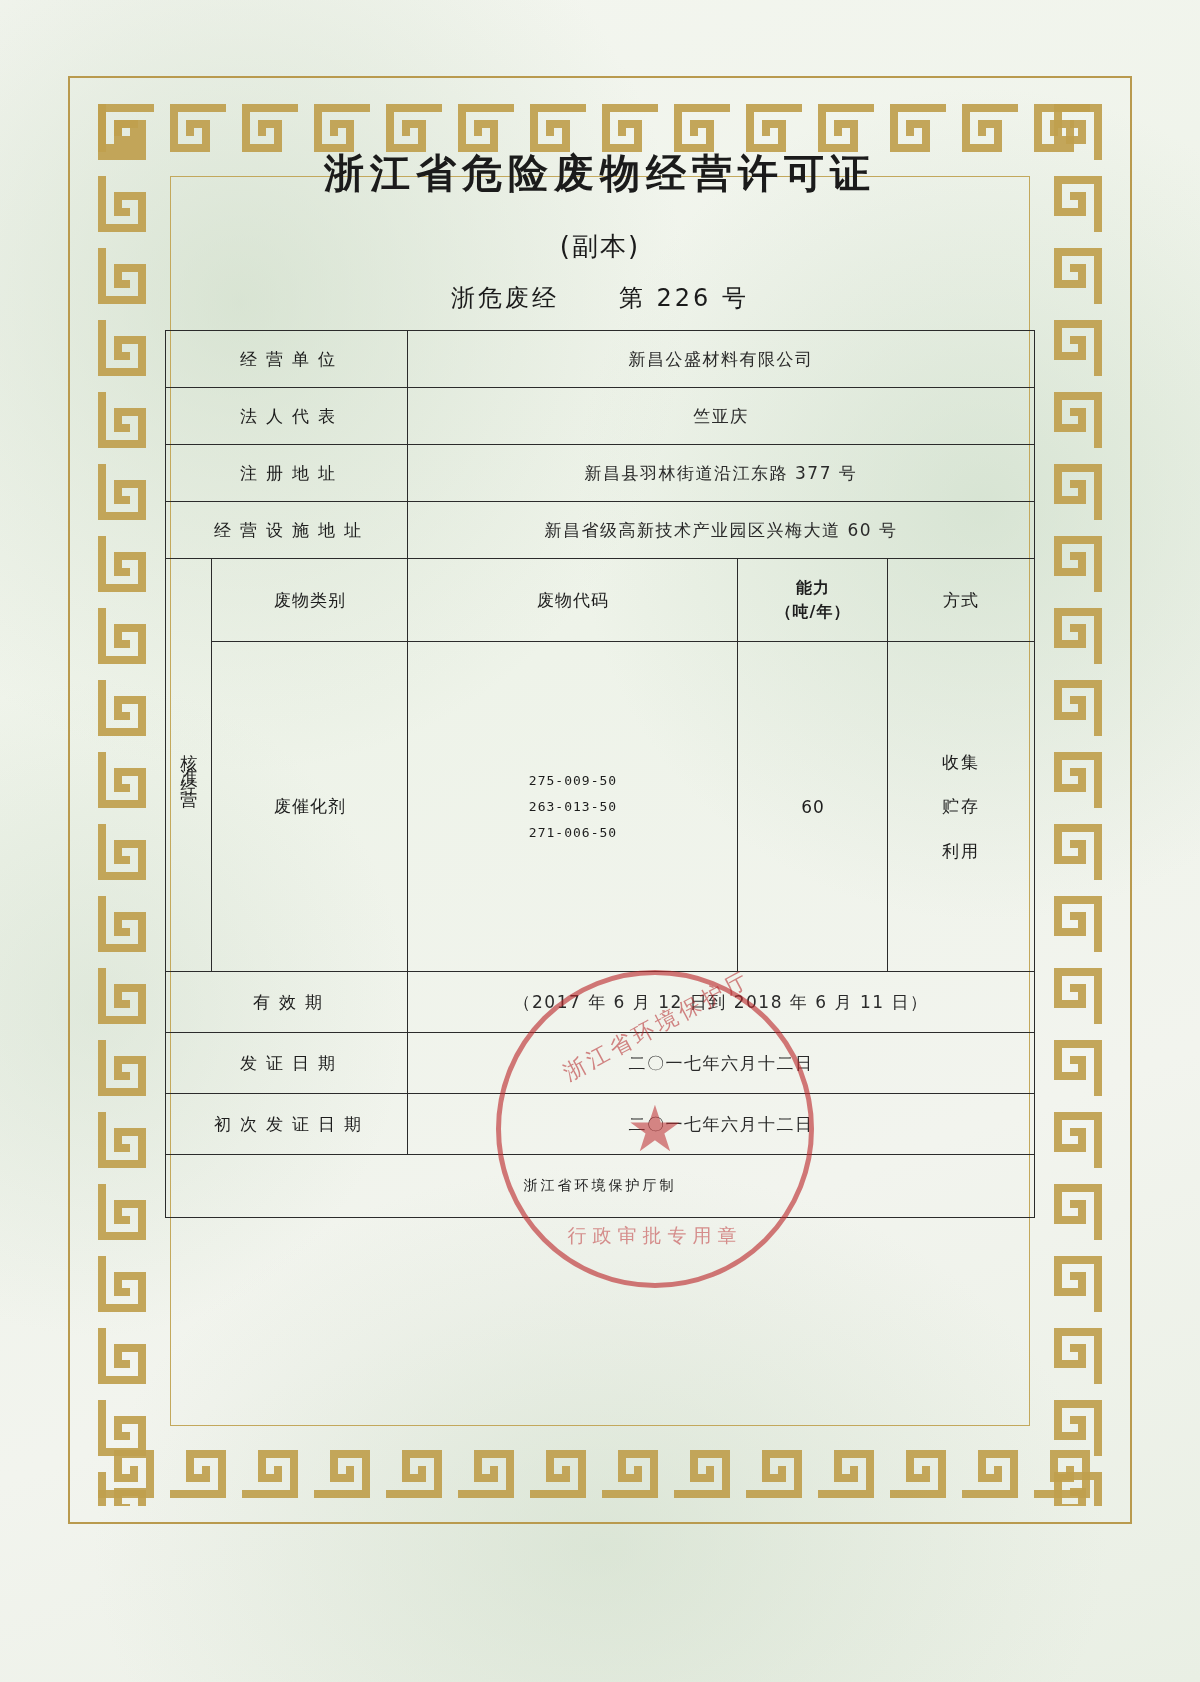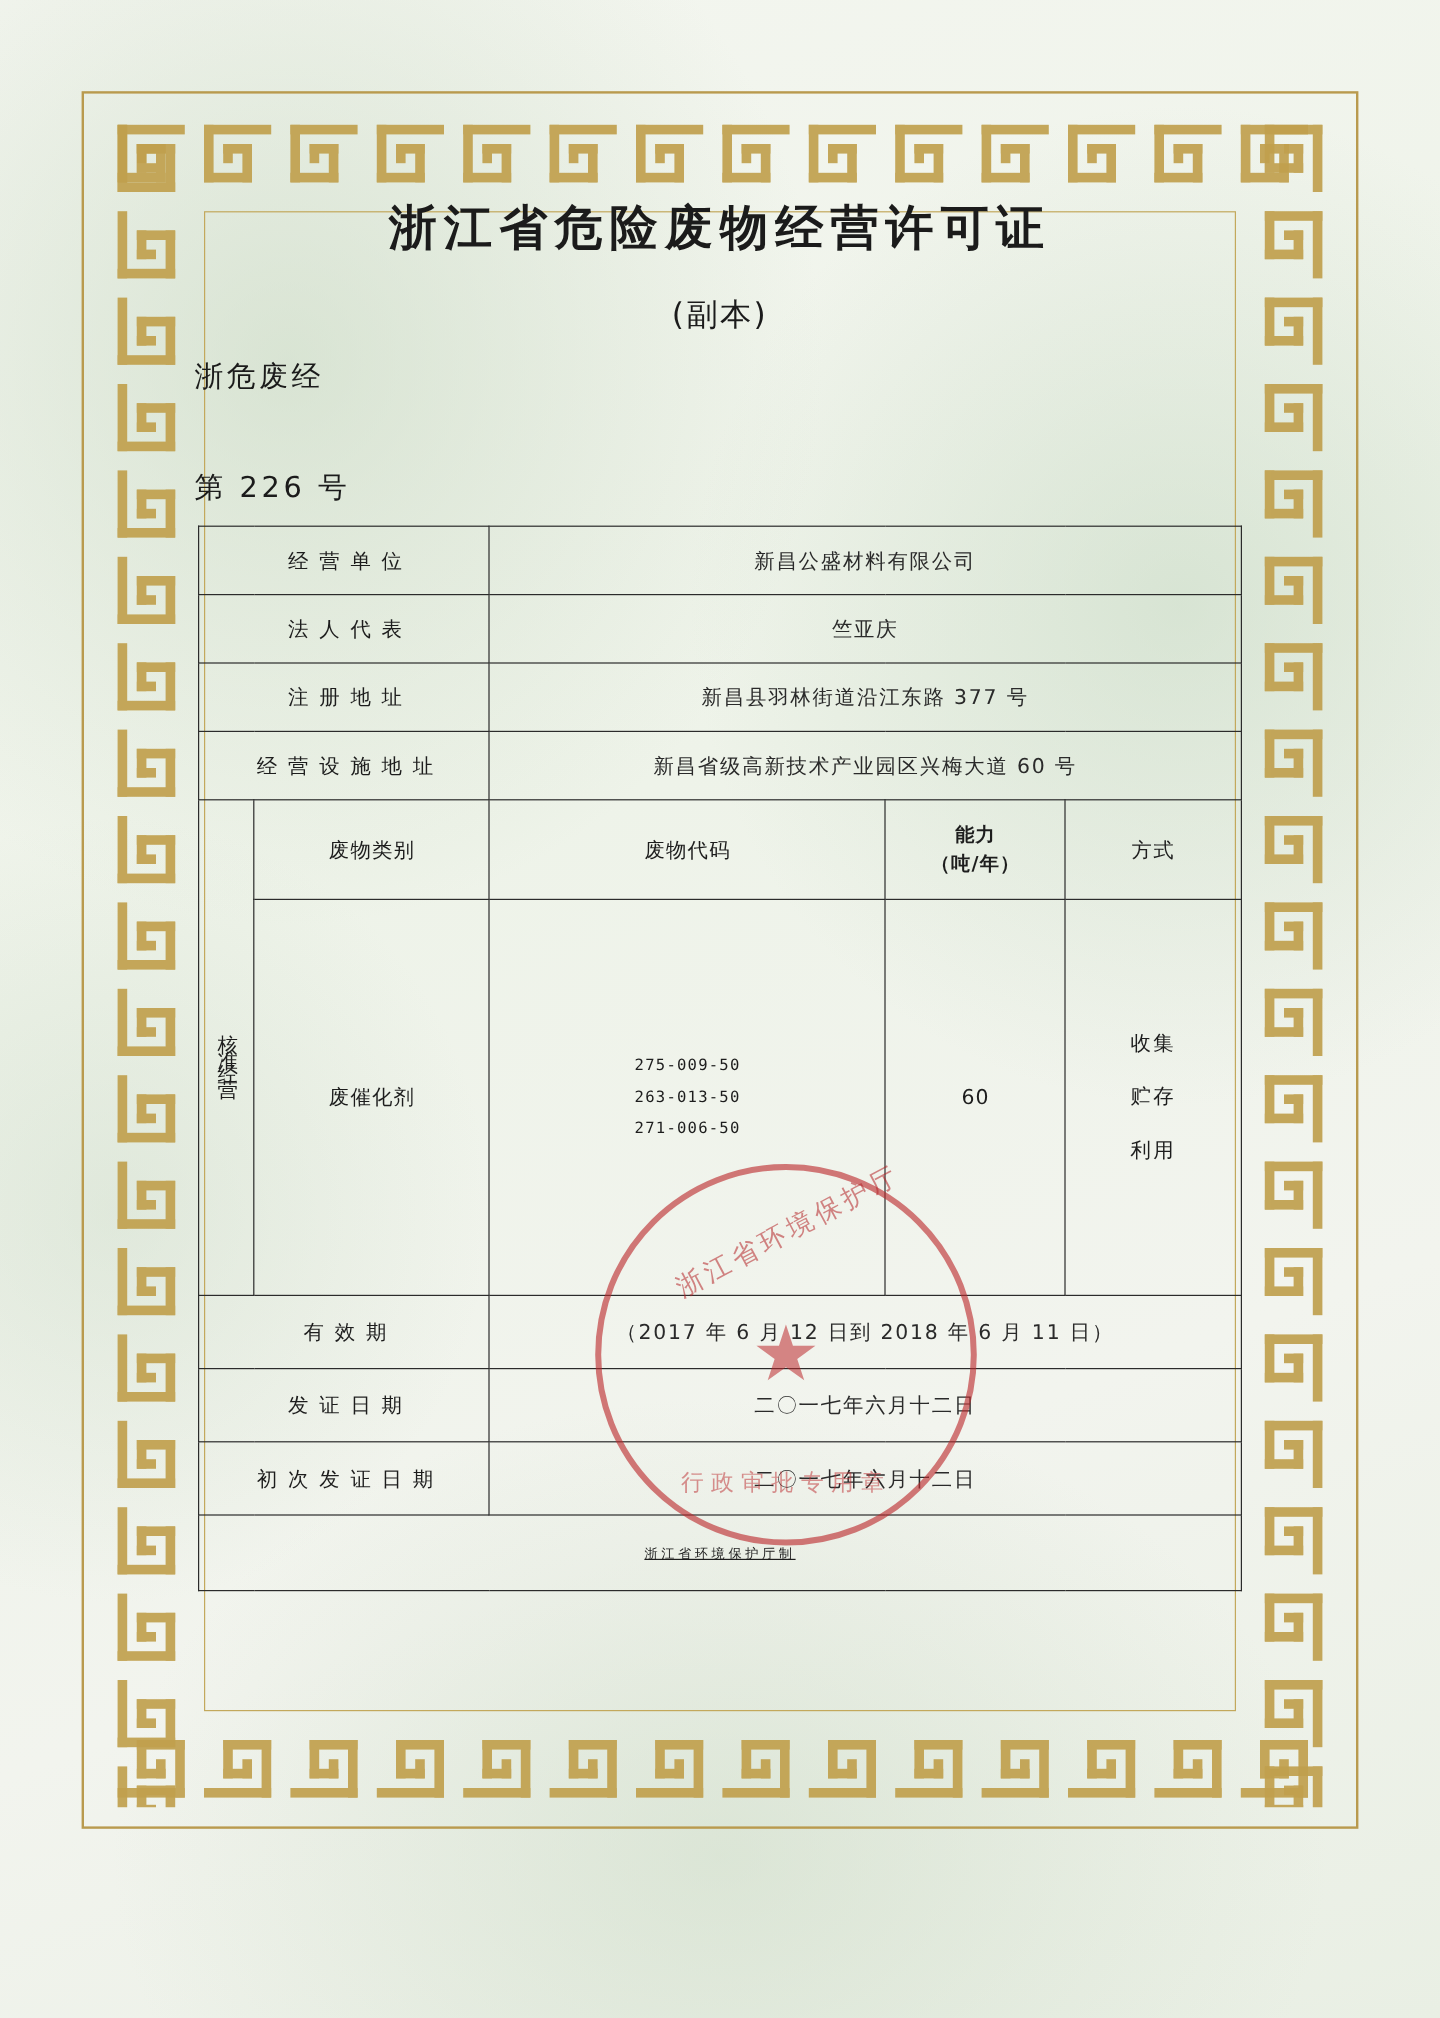--- a/index.html
+++ b/index.html
@@ -47,33 +47,33 @@
   }
   .kcell.alt{transform:rotate(90deg);}
   .kcell.alt2{transform:rotate(180deg);}
   .kcell.alt3{transform:rotate(270deg);}
   #ornament-inner-rule{
     position:absolute;left:80px;top:80px;width:860px;height:1250px;
     border:1px solid #c3a85c;box-sizing:border-box;
   }
   
   #content{
-    position:absolute;left:162px;top:152px;width:876px;height:1120px;
+    position:absolute;left:162px;top:136px;width:876px;height:1120px;
   }
   .title{
     text-align:center;font-weight:700;letter-spacing:6px;
     font-size:40px;color:#1b1b1b;margin-top:10px;
     font-family:"DejaVu Sans","Liberation Sans",sans-serif;
   }
   .subtitle{
     text-align:center;font-size:26px;color:#1b1b1b;margin-top:28px;letter-spacing:2px;
   }
   .docno{
     display:flex;justify-content:center;gap:60px;align-items:baseline;
-    margin-top:18px;font-size:24px;color:#1b1b1b;letter-spacing:3px;flex-direction:column;
+    margin-top:18px;font-size:24px;color:#1b1b1b;letter-spacing:3px;
   }
   
   table{
     border-collapse:collapse;width:868px;margin:16px auto 4px auto;
     table-layout:fixed;
   }
   td{
     border:1px solid #2b2b2b;
     color:#1d1d1d;text-align:center;vertical-align:middle;
     font-size:17px;letter-spacing:1px;padding:4px 2px;
@@ -84,21 +84,21 @@
   td.vert{
     width:46px;letter-spacing:12px;font-size:17px;
     writing-mode:vertical-rl;text-orientation:upright;
     line-height:1.1;
   }
   .hdr td{height:74px;font-size:17px;}
   .cap{display:block;font-size:16px;line-height:1.5;font-weight:bold;}
   .codes div{line-height:2.0;font-size:13px;letter-spacing:1px;font-family:"DejaVu Sans Mono","Liberation Mono",monospace;}
   .modes div{line-height:2.6;font-size:17px;letter-spacing:2px;}
   .foot td{height:52px;}
-  .maker{height:54px;font-size:11px;letter-spacing:3px;text-decoration:underline;}
+  .maker{height:54px;font-size:14px;letter-spacing:3px;}
   
   #seal{
     position:absolute;left:496px;top:970px;width:308px;height:308px;
     border:5px solid rgba(188,40,44,.62);border-radius:50%;
     pointer-events:none;
   }
   #seal .star{
     position:absolute;left:50%;top:50%;transform:translate(-50%,-50%);
     color:rgba(188,40,44,.55);font-size:64px;line-height:1;
   }

